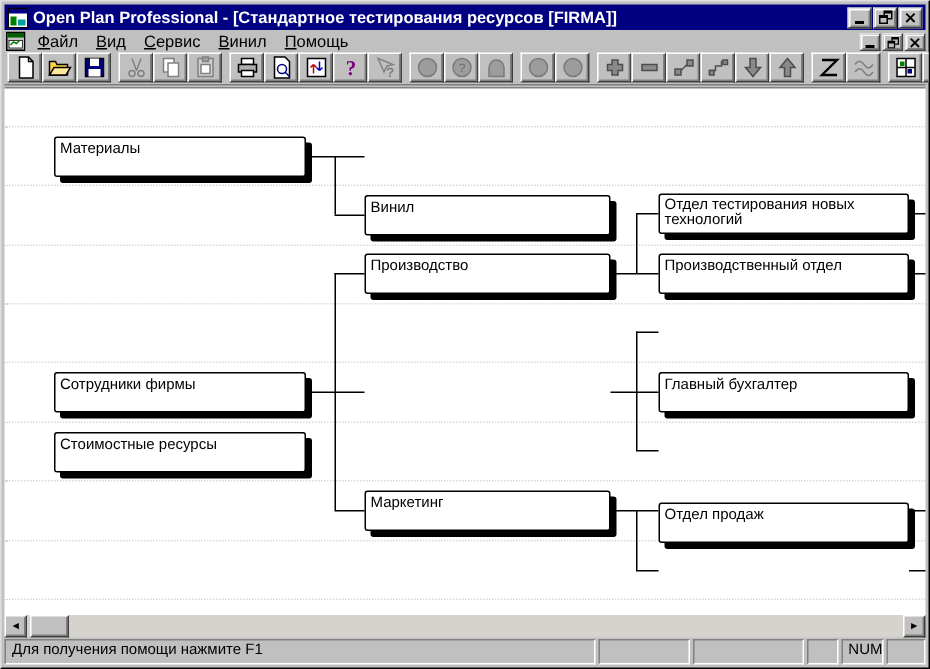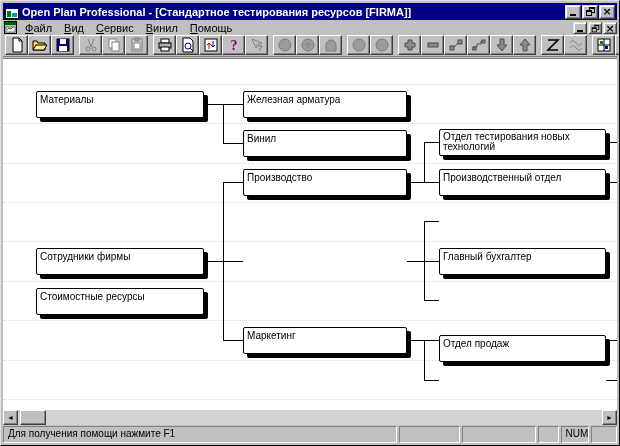--- a/index.html
+++ b/index.html
@@ -347,21 +347,20 @@
     <div class="vline" style="left:421px;top:281px;height:40px"></div>
     <div class="hline" style="left:421px;top:321px;width:15px"></div>
     <div class="hline" style="left:603px;top:83px;width:13px"></div>
     <div class="hline" style="left:603px;top:123px;width:13px"></div>
     <div class="hline" style="left:603px;top:281px;width:13px"></div>
     <div class="hline" style="left:603px;top:321px;width:13px"></div>
 
     <div class="node w1" style="top:32px">Материалы</div>
     <div class="node w1" style="top:189px">Сотрудники фирмы</div>
     <div class="node w1" style="top:229px">Стоимостные ресурсы</div>
-    <div class="node w2" style="top:32px">Железная арматура</div>
     <div class="node w2" style="top:71px">Винил</div>
     <div class="node w2" style="top:110px">Производство</div>
     <div class="node w2" style="top:268px">Маркетинг</div>
     <div class="node w3" style="top:70px;line-height:10px">Отдел тестирования новых технологий</div>
     <div class="node w3" style="top:110px">Производственный отдел</div>
     <div class="node w3" style="top:189px">Главный бухгалтер</div>
     <div class="node w3" style="top:276px">Отдел продаж</div>
   </div>
 
   <div class="hscroll">

